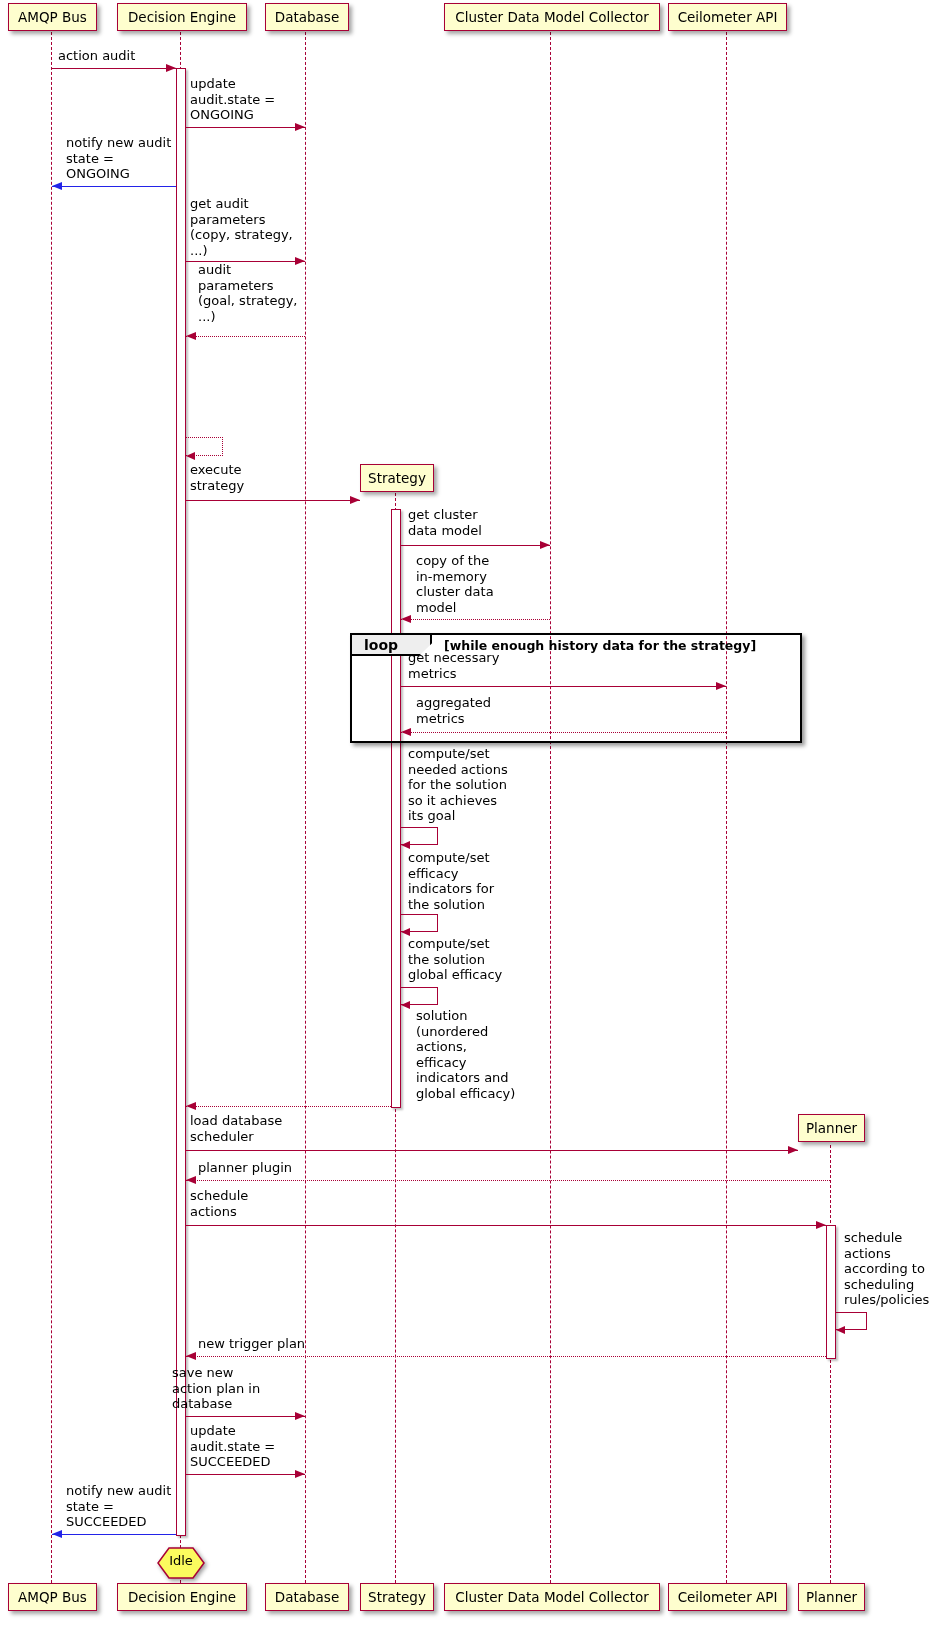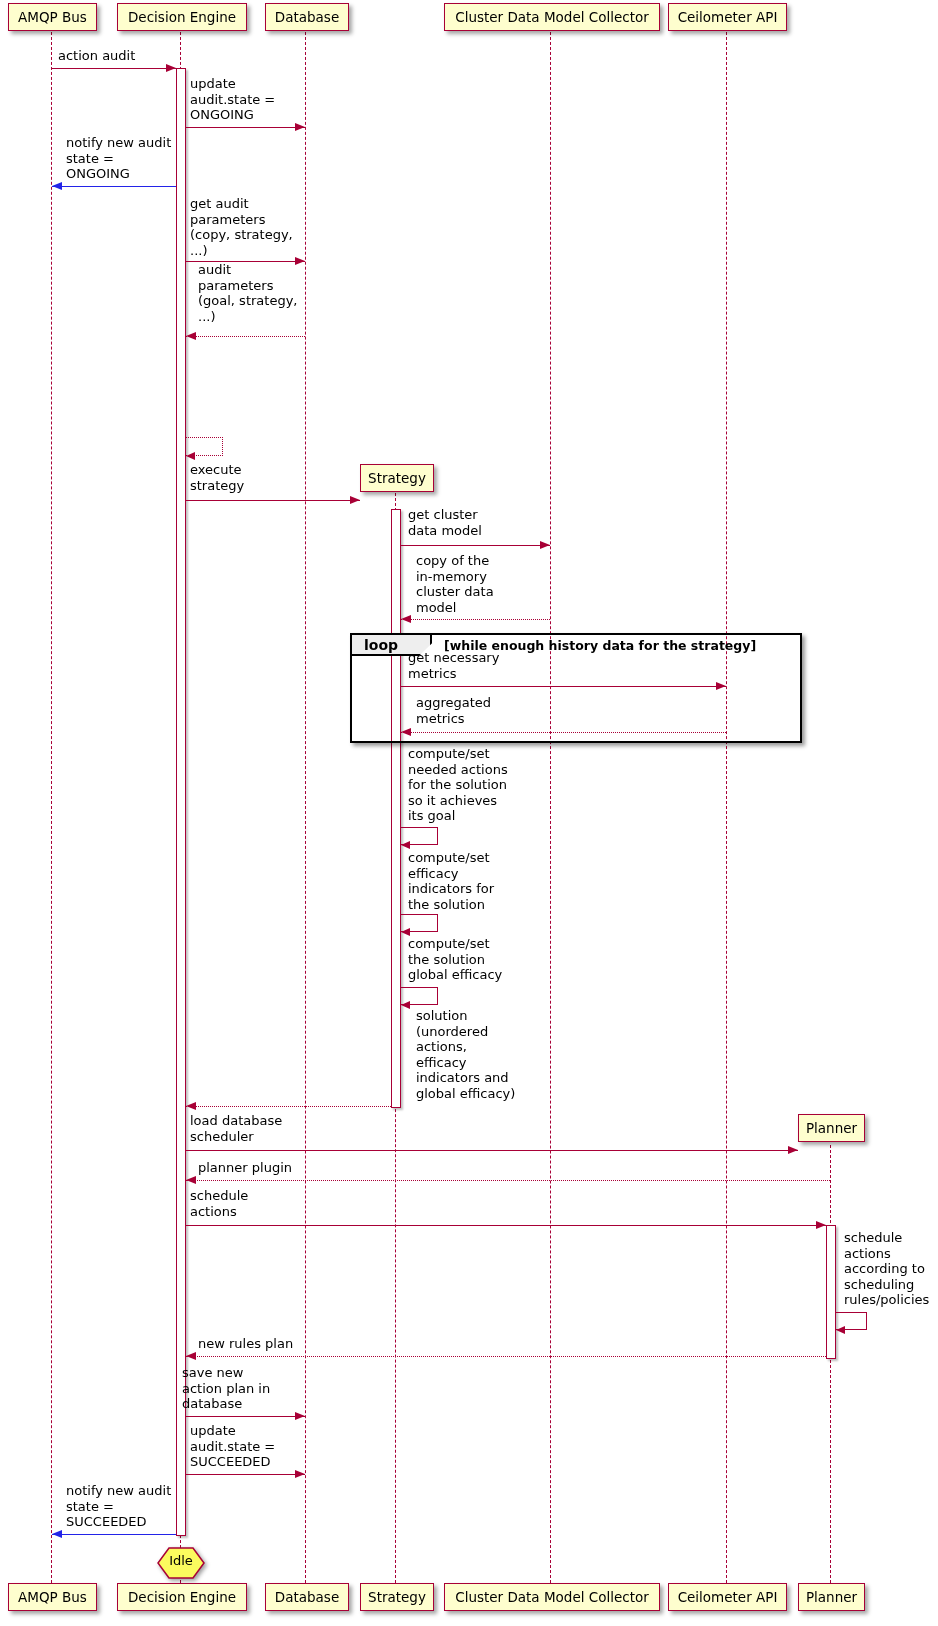--- a/index.html
+++ b/index.html
@@ -112,22 +112,22 @@
   <div class="msg" style="left:190px;top:1113px">load database
 scheduler</div>
   <div class="msg" style="left:198px;top:1160px">planner plugin</div>
   <div class="msg" style="left:190px;top:1188px">schedule
 actions</div>
   <div class="msg" style="left:844px;top:1230px">schedule
 actions
 according to
 scheduling
 rules/policies</div>
-  <div class="msg" style="left:198px;top:1336px">new rules plan</div>
-  <div class="msg" style="left:182px;top:1365px">save new
+  <div class="msg" style="left:198px;top:1336px">new trigger plan</div>
+  <div class="msg" style="left:172px;top:1365px">save new
 action plan in
 database</div>
   <div class="msg" style="left:190px;top:1423px">update
 audit.state =
 SUCCEEDED</div>
   <div class="msg" style="left:66px;top:1483px">notify new audit
 state =
 SUCCEEDED</div>
 
   <div class="arr right" style="left:52px;top:68px;width:124px"></div>

